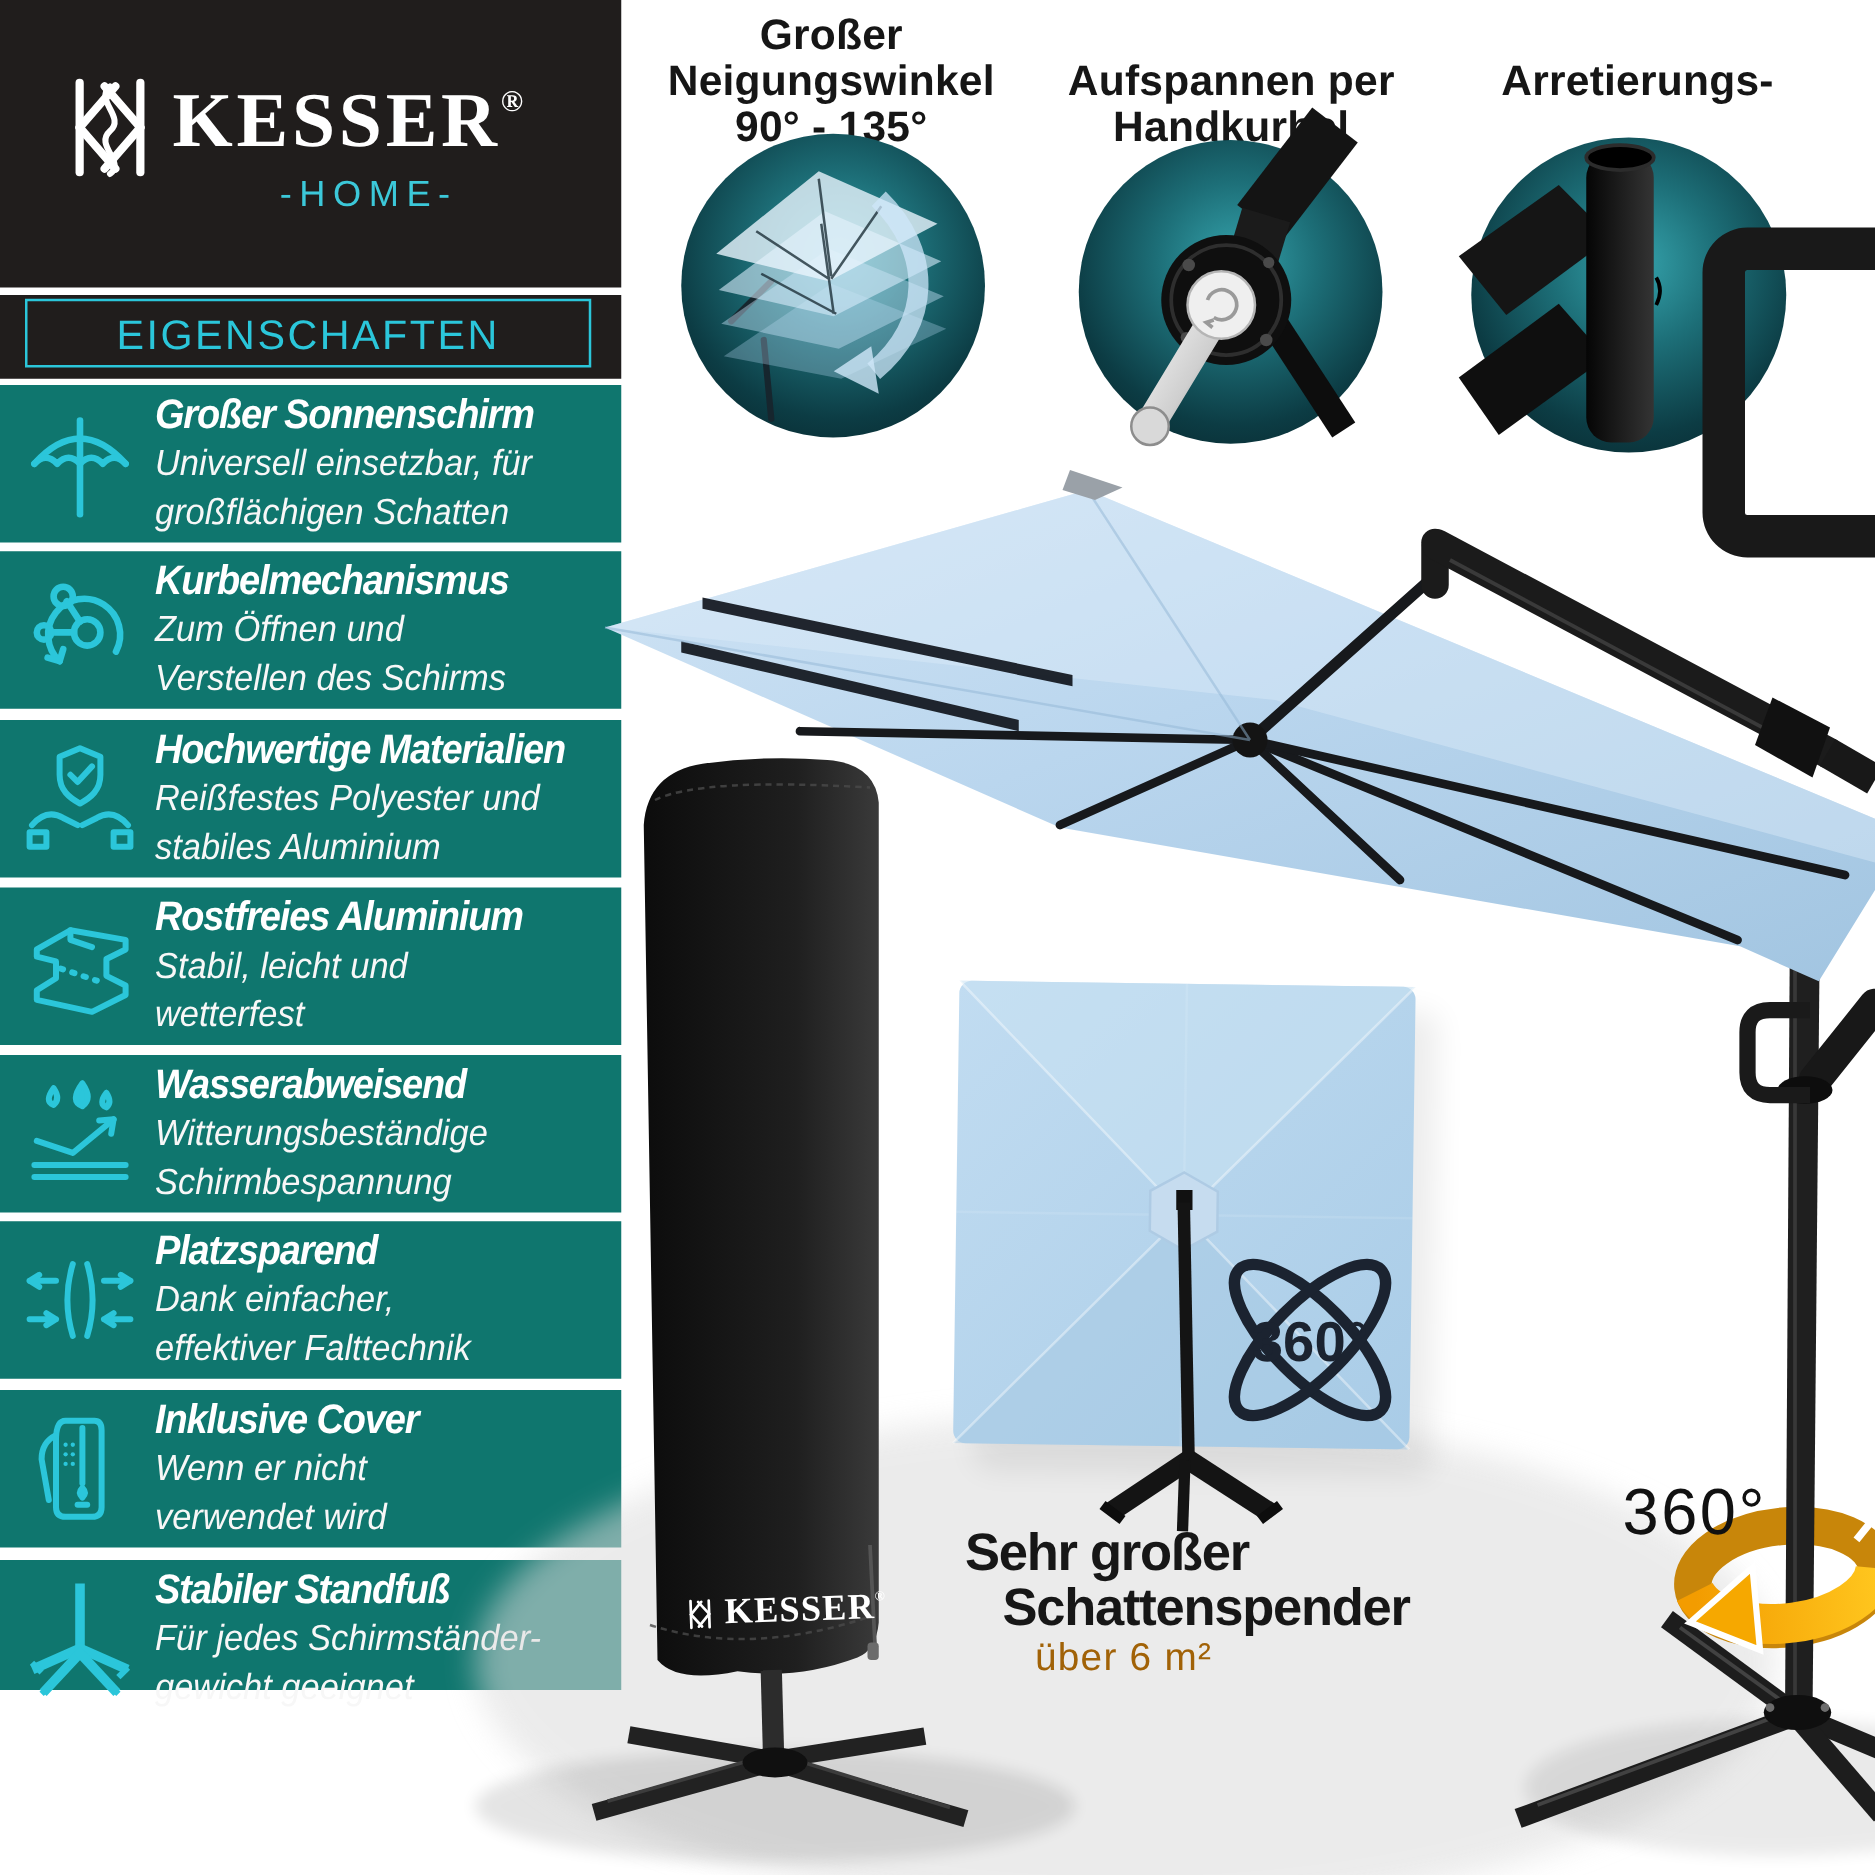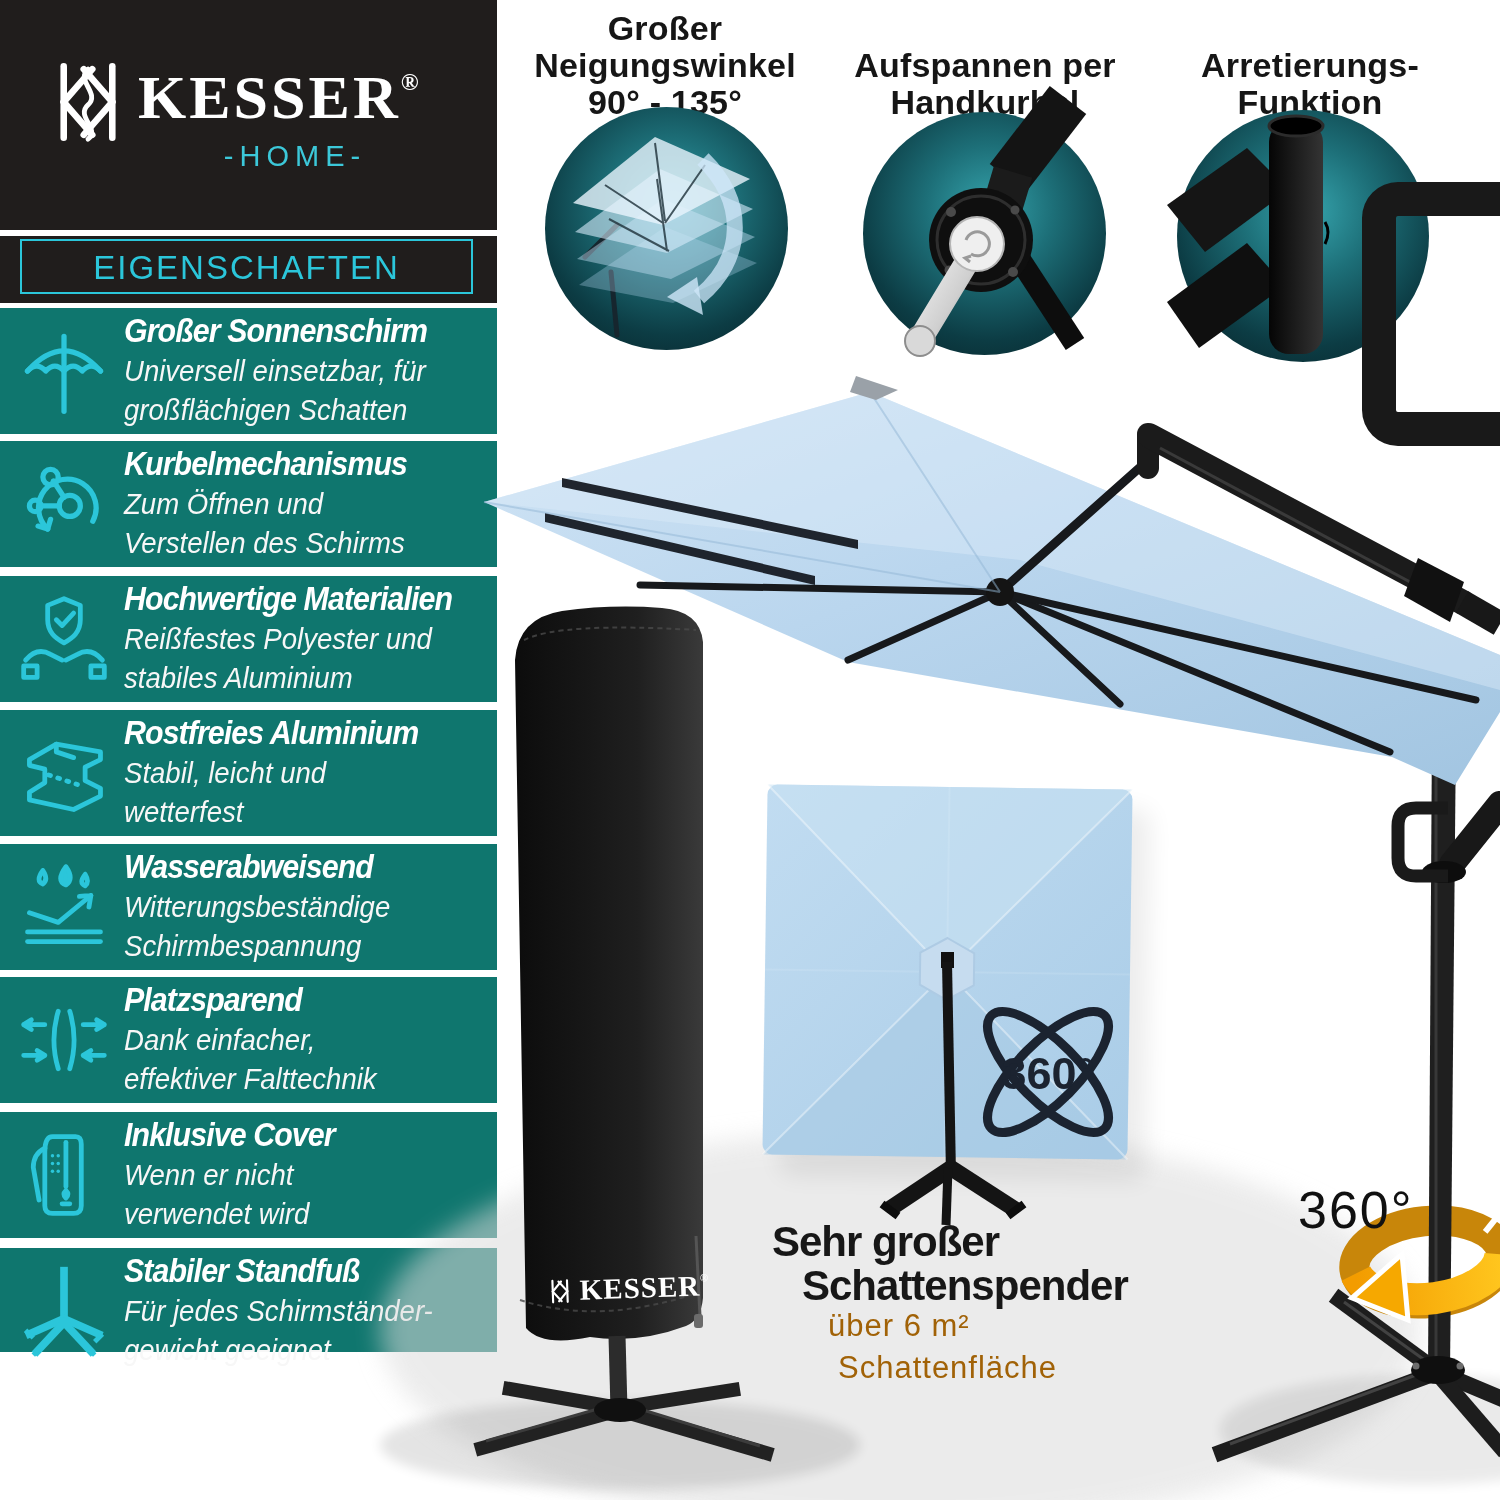--- a/index.html
+++ b/index.html
@@ -228,21 +228,20 @@
     <div>Großer</div>
     <div>Neigungswinkel</div>
     <div>90° - 135°</div>
   </div>
   <div class="co-title" style="left:820px;top:47px">
     <div>Aufspannen per</div>
     <div>Handkurbel</div>
   </div>
   <div class="co-title" style="left:1145px;top:47px">
     <div>Arretierungs-</div>
-    <div>Funktion</div>
   </div>
 
   <div class="co-circle" style="left:545px;top:107px;width:243px;height:243px">
     <svg class="co-svg" viewBox="0 0 243 243">
       <g stroke="#16262e" stroke-width="5" stroke-linecap="round">
         <path d="M66 165 L72 228"></path>
           <path d="M40 150 L72 118"></path>
       </g>
       <polygon points="34,178 120,120 212,156 128,196" fill="#b3d6ee" opacity=".32"></polygon>
       <polygon points="32,152 118,92 210,130 126,172" fill="#c4e0f4" opacity=".45"></polygon>
@@ -452,17 +451,16 @@
           <path d="M47 35 L27 12"></path>
           <path d="M47 35 L27 58"></path>
       </g>
     </svg>
     <div class="w"><span>KESSER</span><sup>®</sup></div>
   </div>
 
   <div class="shade-line shade-b" style="left:802px;top:1262px">Schattenspender</div>
   <div class="shade-line shade-b" style="left:772px;top:1218px">Sehr großer</div>
   <div class="shade-line shade-l" style="left:828px;top:1308px">über 6 m²</div>
-  <div class="shade-line shade-l" style="left:838px;top:1350px">Schattenfläche</div>
 
   <div class="rot-label">360°</div>
 
 </div>
 
 </body></html>

